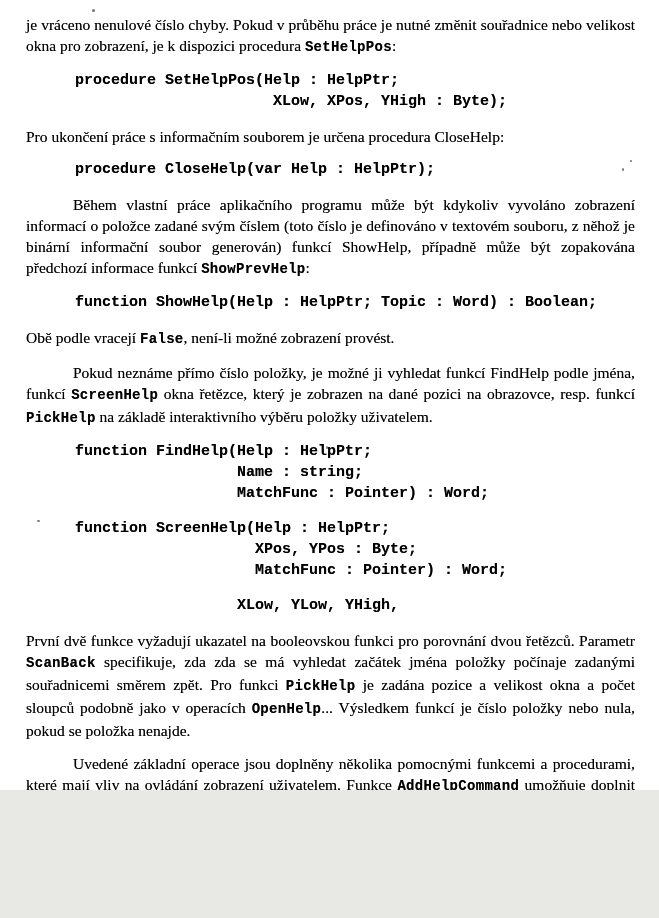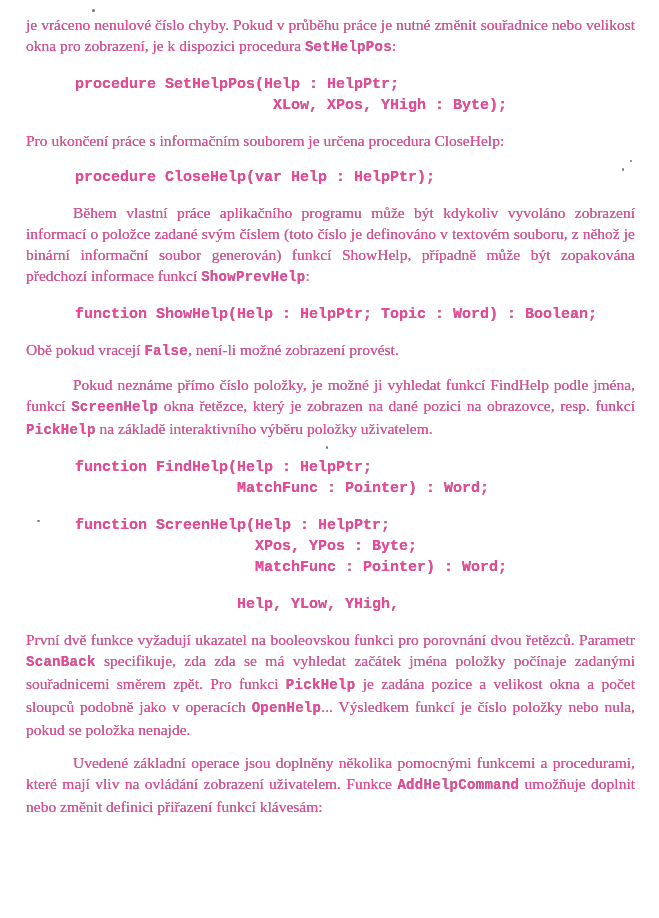--- a/index.html
+++ b/index.html
@@ -3,24 +3,24 @@
 <meta charset="utf-8">
 <style>
   html, body {
     margin: 0;
     padding: 0;
     background: #e8e8e4;
   }
   .page {
     position: relative;
     width: 659px;
-    height: 918px;
+    height: 790px;
     margin: 0;
     background: #ffffff;
-    color: #ec4899;
+    color: #000000;
     overflow: hidden;
     box-sizing: border-box;
     padding: 14px 24px 8px 26px;
     font-family: "Liberation Serif", serif;
     text-shadow: 0 0 0.45px rgba(0,0,0,0.55);
   }
   .para {
     margin: 0 0 12px 0;
     font-size: 15.5px;
     line-height: 21px;
@@ -29,21 +29,21 @@
   }
   .para.indent { text-indent: 47px; }
   .mono {
     font-family: "Liberation Mono", monospace;
     font-weight: bold;
     font-size: 14px;
     letter-spacing: 0.3px;
     white-space: nowrap;
   }
   .code {
-    margin: 16px 0 14px 49px;
+    margin: 0 0 14px 49px;
     font-family: "Liberation Mono", monospace;
     font-weight: bold;
     font-size: 15px;
     line-height: 21px;
     white-space: pre;
     letter-spacing: 0px;
   }
   .code .code-line { white-space: pre; }
   .speck {
     position: absolute;
@@ -66,21 +66,21 @@
   <div class="speck s3"></div>
   <div class="speck s4"></div>
   <div class="speck s5"></div>
   <div id="doc-root">
       <p class="para"><span class="txt">je vráceno nenulové číslo chyby. Pokud v průběhu práce je nutné změnit souřadnice nebo velikost okna pro zobrazení, je k dispozici procedura </span><span class="mono">SetHelpPos</span><span class="txt">:</span></p>
       <pre class="code"><div class="code-line">procedure SetHelpPos(Help : HelpPtr;</div><div class="code-line">                      XLow, XPos, YHigh : Byte);</div></pre>
       <p class="para"><span class="txt">Pro ukončení práce s informačním souborem je určena procedura CloseHelp:</span></p>
       <pre class="code"><div class="code-line">procedure CloseHelp(var Help : HelpPtr);</div></pre>
       <p class="para indent"><span class="txt">Během vlastní práce aplikačního programu může být kdykoliv vyvoláno zobrazení informací o položce zadané svým číslem (toto číslo je definováno v textovém souboru, z něhož je binární informační soubor generován) funkcí ShowHelp, případně může být zopakována předchozí informace funkcí </span><span class="mono">ShowPrevHelp</span><span class="txt">:</span></p>
       <pre class="code"><div class="code-line">function ShowHelp(Help : HelpPtr; Topic : Word) : Boolean;</div></pre>
-      <p class="para"><span class="txt">Obě pokud vracejí </span><span class="mono">False</span><span class="txt">, není-li možné zobrazení provést.</span></p>
+      <p class="para"><span class="txt">Obě podle vracejí </span><span class="mono">False</span><span class="txt">, není-li možné zobrazení provést.</span></p>
       <p class="para indent"><span class="txt">Pokud neznáme přímo číslo položky, je možné ji vyhledat funkcí FindHelp podle jména, funkcí </span><span class="mono">ScreenHelp</span><span class="txt"> okna řetězce, který je zobrazen na dané pozici na obrazovce, resp. funkcí </span><span class="mono">PickHelp</span><span class="txt"> na základě interaktivního výběru položky uživatelem.</span></p>
-      <pre class="code"><div class="code-line">function FindHelp(Help : HelpPtr;</div><div class="code-line">                  MatchFunc : Pointer) : Word;</div></pre>
+      <pre class="code"><div class="code-line">function FindHelp(Help : HelpPtr;</div><div class="code-line">                  Name : string;</div><div class="code-line">                  MatchFunc : Pointer) : Word;</div></pre>
       <pre class="code"><div class="code-line">function ScreenHelp(Help : HelpPtr;</div><div class="code-line">                    XPos, YPos : Byte;</div><div class="code-line">                    MatchFunc : Pointer) : Word;</div></pre>
-      <pre class="code"><div class="code-line">                  Help, YLow, YHigh,</div></pre>
+      <pre class="code"><div class="code-line">                  XLow, YLow, YHigh,</div></pre>
       <p class="para"><span class="txt">První dvě funkce vyžadují ukazatel na booleovskou funkci pro porovnání dvou řetězců. Parametr </span><span class="mono">ScanBack</span><span class="txt"> specifikuje, zda zda se má vyhledat začátek jména položky počínaje zadanými souřadnicemi směrem zpět. Pro funkci </span><span class="mono">PickHelp</span><span class="txt"> je zadána pozice a velikost okna a počet sloupců podobně jako v operacích </span><span class="mono">OpenHelp</span><span class="txt">... Výsledkem funkcí je číslo položky nebo nula, pokud se položka nenajde.</span></p>
       <p class="para indent"><span class="txt">Uvedené základní operace jsou doplněny několika pomocnými funkcemi a procedurami, které mají vliv na ovládání zobrazení uživatelem. Funkce </span><span class="mono">AddHelpCommand</span><span class="txt"> umožňuje doplnit nebo změnit definici přiřazení funkcí klávesám:</span></p>
     </div>
 </div>
 
 </body></html>

